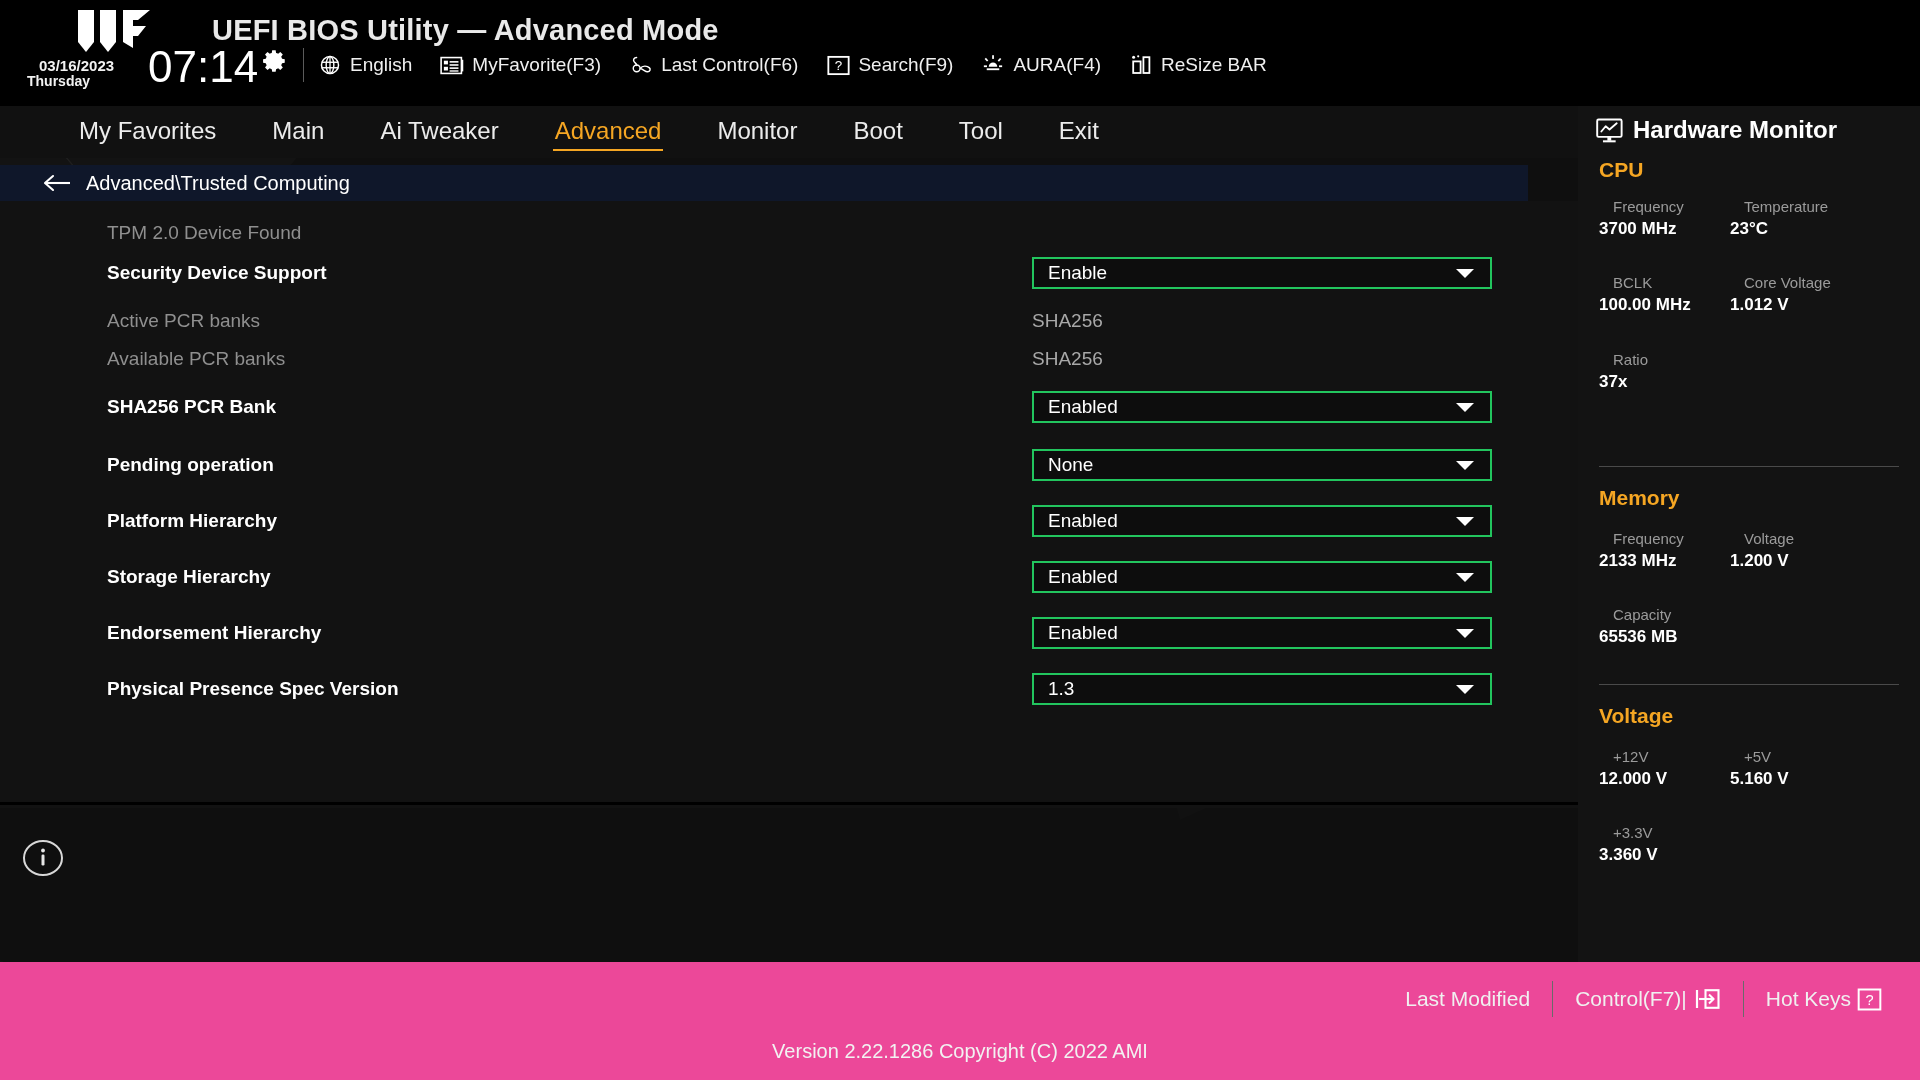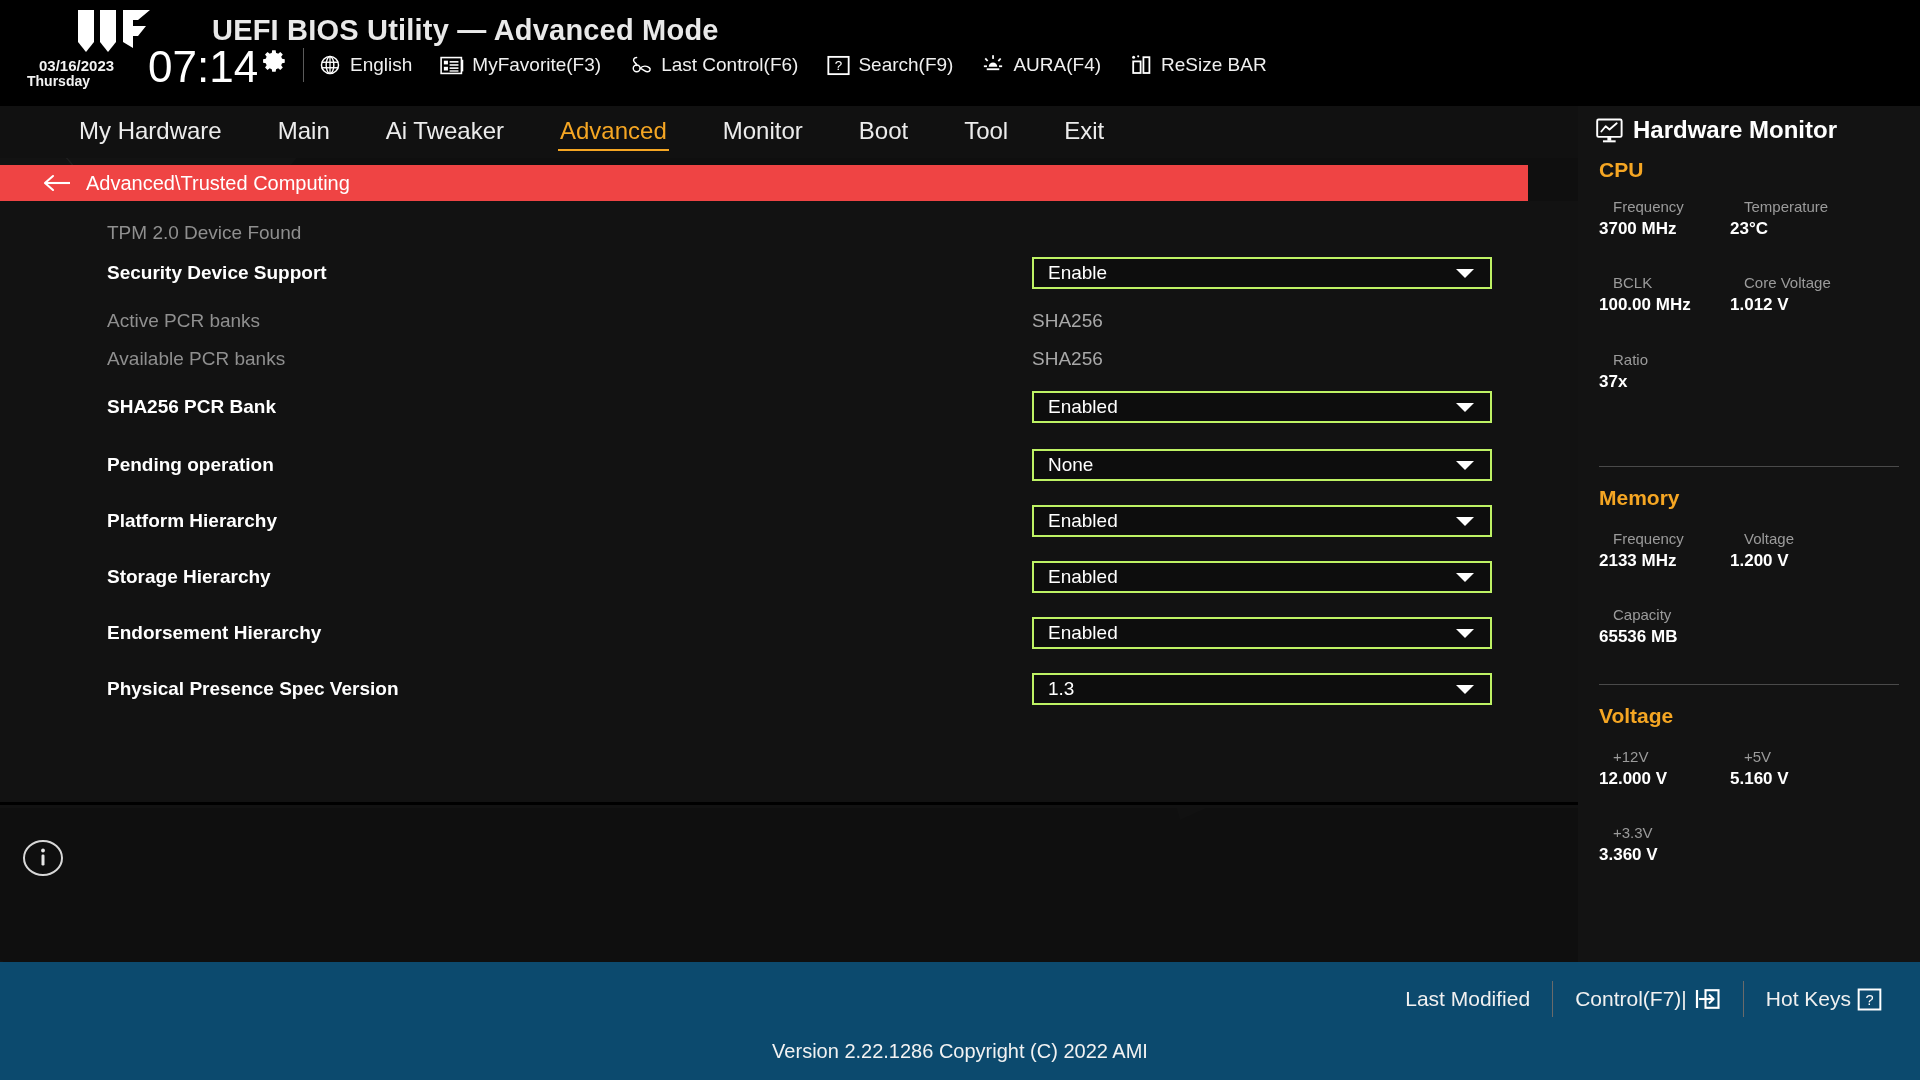--- a/index.html
+++ b/index.html
@@ -153,21 +153,21 @@
     background: #f5a623;
   }
 
   
   .breadcrumb {
     position: absolute;
     top: 165px;
     left: 0;
     width: 1528px;
     height: 36px;
-    background: #ef4444;
+    background: #0f172a;
     display: flex;
     align-items: center;
     z-index: 4;
   }
   .bc-back {
     margin-left: 42px;
     width: 30px; height: 22px;
     cursor: pointer;
     display: flex; align-items: center;
   }
@@ -213,21 +213,21 @@
     font-size: 19px;
     color: #a8a8a8;
   }
 
   .dropdown {
     position: absolute;
     left: 1032px;
     width: 460px;
     height: 32px;
     background: #0d0d0d;
-    border: 2px solid #bef264;
+    border: 2px solid #22c55e;
     display: flex;
     align-items: center;
     cursor: pointer;
   }
   .dropdown .dval {
     margin-left: 14px;
     font-size: 19px;
     color: #ffffff;
     font-weight: 500;
   }
@@ -314,21 +314,21 @@
     height: 1px;
     background: #4a4a4a;
   }
 
   
   .footer {
     position: absolute;
     left: 0; top: 962px;
     width: 1920px;
     height: 118px;
-    background: #0c4a6e;
+    background: #ec4899;
     z-index: 6;
   }
   .foot-actions {
     position: absolute;
     right: 0;
     top: 0;
     height: 62px;
     display: flex;
     align-items: center;
   }
@@ -490,21 +490,21 @@
             <circle cx="9.2" cy="3.3" r="1.1" fill="#ffffff"></circle>
           </svg>
         </span>
         <span>ReSize BAR</span>
       </div>
 
     </div>
   </div>
 
   <div class="navbar">
-    <div class="nav-tab">My Hardware</div>
+    <div class="nav-tab">My Favorites</div>
     <div class="nav-tab">Main</div>
     <div class="nav-tab">Ai Tweaker</div>
     <div class="nav-tab active">Advanced</div>
     <div class="nav-tab">Monitor</div>
     <div class="nav-tab">Boot</div>
     <div class="nav-tab">Tool</div>
     <div class="nav-tab">Exit</div>
   </div>
 
   <div class="breadcrumb">

